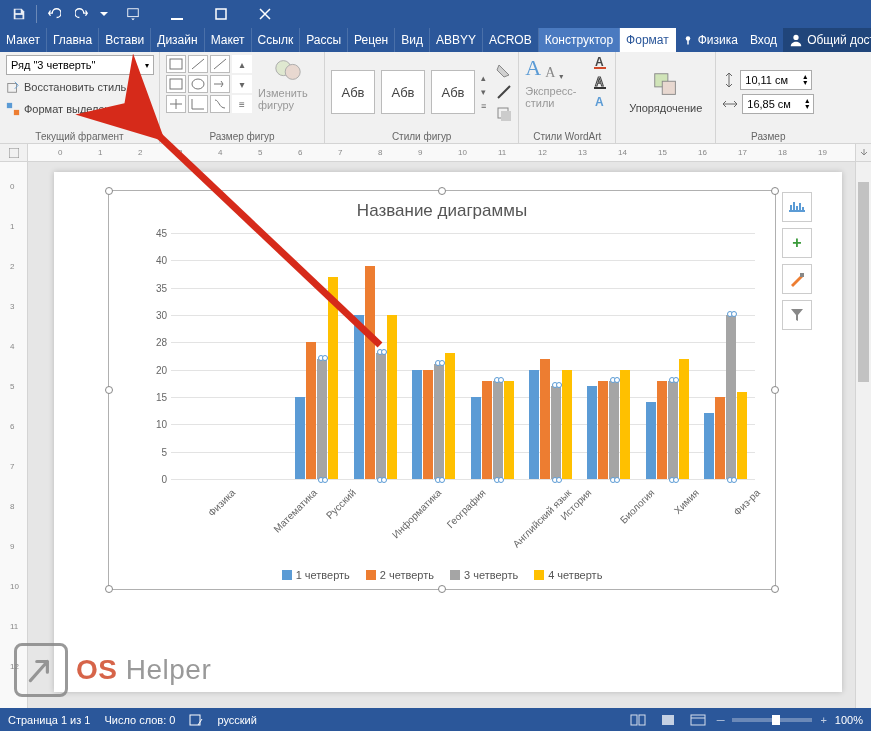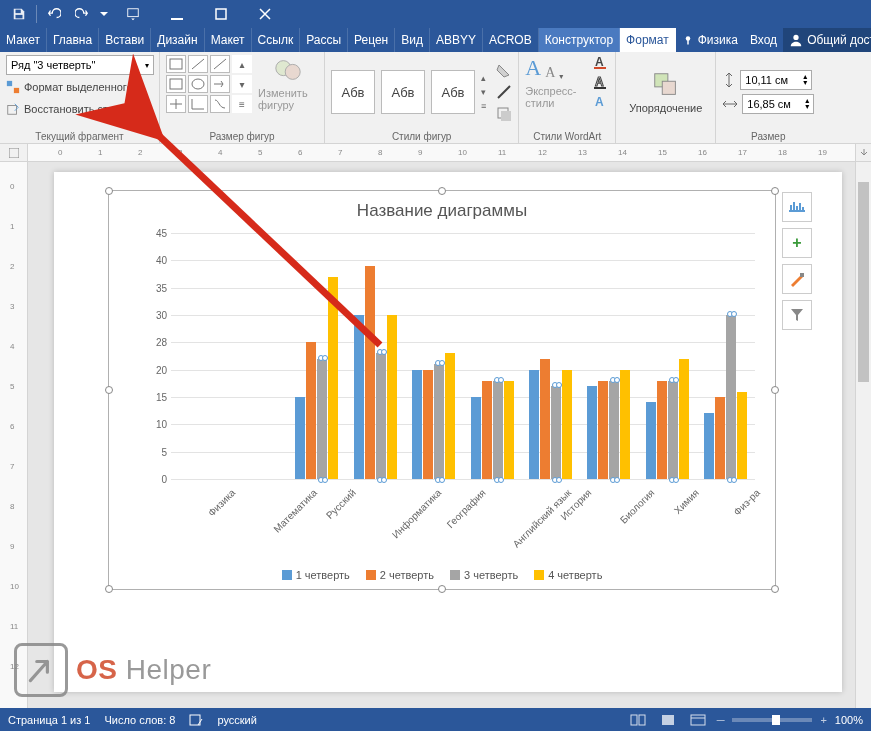--- a/index.html
+++ b/index.html
@@ -188,34 +188,34 @@
 <div class="ribbon">
   <div class="rgroup" style="width:160px">
     <div class="rgroup-body">
       <div class="combo">
           <span>Ряд "3 четверть"</span>
           <span style="font-size:8px">▾</span>
         </div>
       <div class="rbtn">
           <span class="ricon">
             <svg width="14" height="14" viewBox="0 0 16 16">
-              <rect x="1" y="1" width="6" height="6" fill="#5b9bd5"></rect>
-              <rect x="9" y="9" width="6" height="6" fill="#ed7d31"></rect>
-            </svg>
-          </span>
-          <span>Формат выделенного</span>
+              <rect x="2" y="4" width="10" height="10" fill="none" stroke="#888"></rect>
+              <path d="M10 2l4 4-4 4" fill="none" stroke="#5b9bd5"></path>
+            </svg>
+          </span>
+          <span>Восстановить стиль</span>
         </div>
       <div class="rbtn">
           <span class="ricon">
             <svg width="14" height="14" viewBox="0 0 16 16">
-              <rect x="2" y="4" width="10" height="10" fill="none" stroke="#888"></rect>
-              <path d="M10 2l4 4-4 4" fill="none" stroke="#5b9bd5"></path>
-            </svg>
-          </span>
-          <span>Восстановить стиль</span>
+              <rect x="1" y="1" width="6" height="6" fill="#5b9bd5"></rect>
+              <rect x="9" y="9" width="6" height="6" fill="#ed7d31"></rect>
+            </svg>
+          </span>
+          <span>Формат выделенного</span>
         </div>
     </div>
     <div class="rgroup-label">Текущий фрагмент</div>
   </div>
 
   <div class="rgroup">
     <div class="rgroup-body" style="flex-direction:row; gap:6px; align-items:flex-start">
       <div class="shape-grid">
         <div class="shape-cell">
             <svg width="14" height="12">
@@ -647,21 +647,21 @@
   <div class="wm-icon">
       <svg width="34" height="34" viewBox="0 0 32 32">
         <path d="M6 26L22 8m0 0h-10m10 0v10" fill="none" stroke="#888" stroke-width="3" stroke-linecap="round"></path>
       </svg>
     </div>
   <div class="wm-text"><span class="os">OS</span><span class="helper"> Helper</span></div>
 </div>
 
 <div class="statusbar">
   <span>Страница 1 из 1</span>
-  <span>Число слов: 8</span>
+  <span>Число слов: 0</span>
   <span>
       <svg width="14" height="14">
         <rect x="1" y="2" width="10" height="10" fill="none" stroke="#fff"></rect>
         <path d="M13 6l-4 6" stroke="#fff"></path>
       </svg>
     </span>
   <span>русский</span>
   <div class="status-right">
     <div class="view-btn">
         <svg width="16" height="12">

